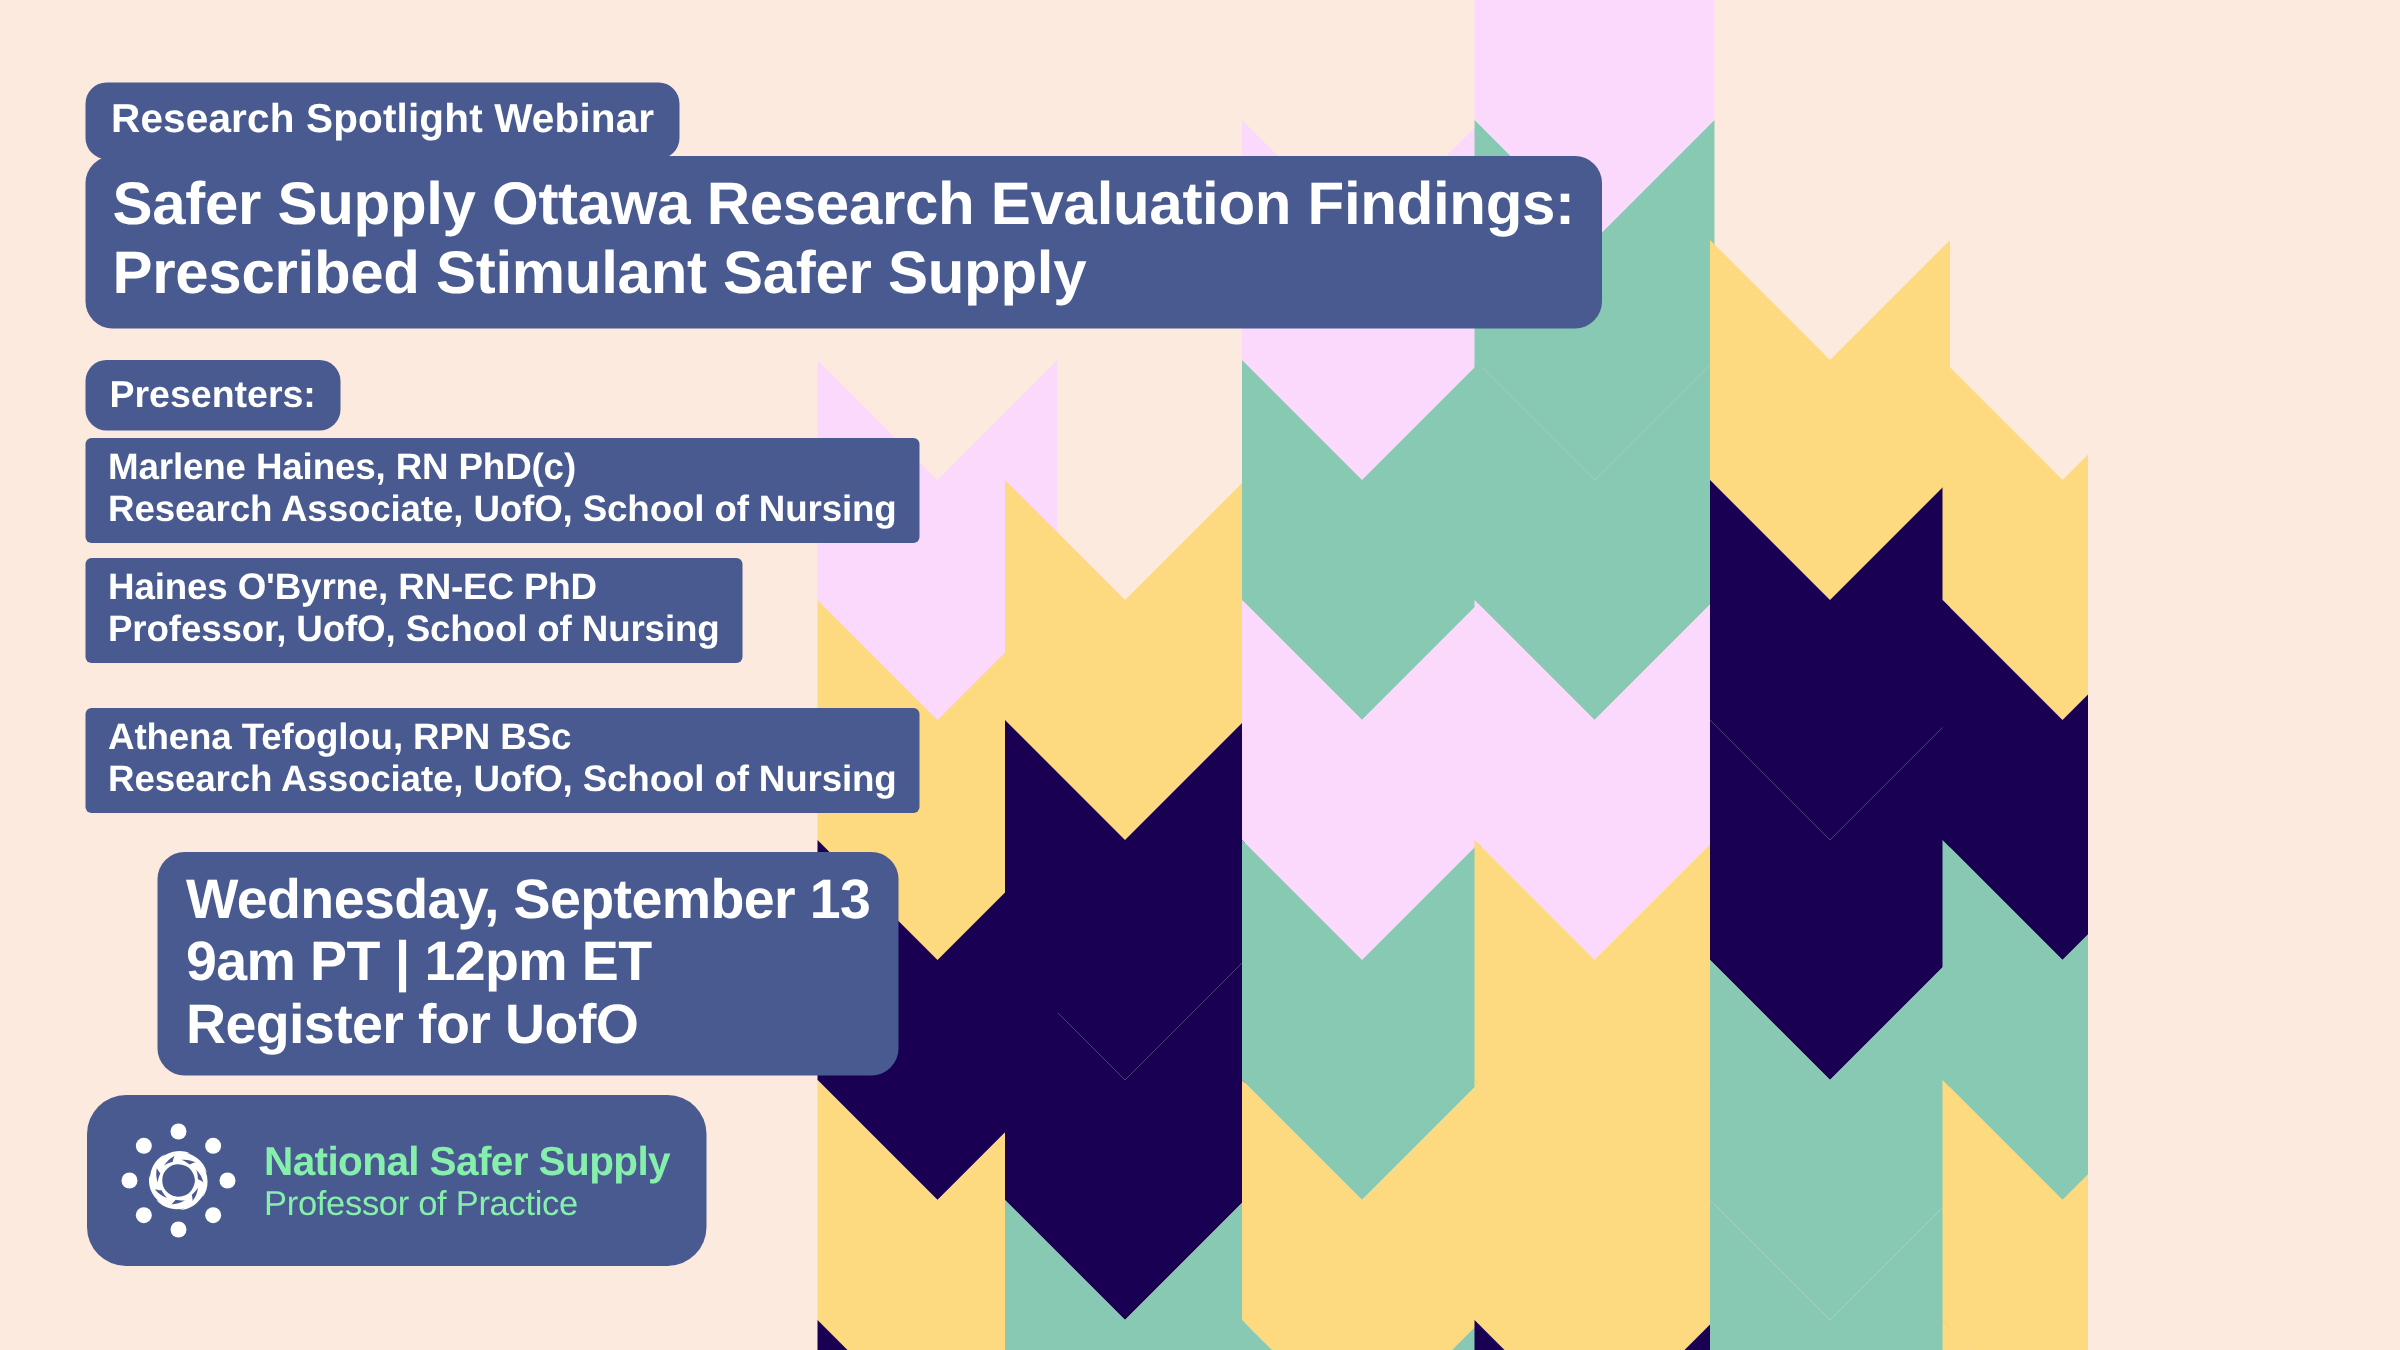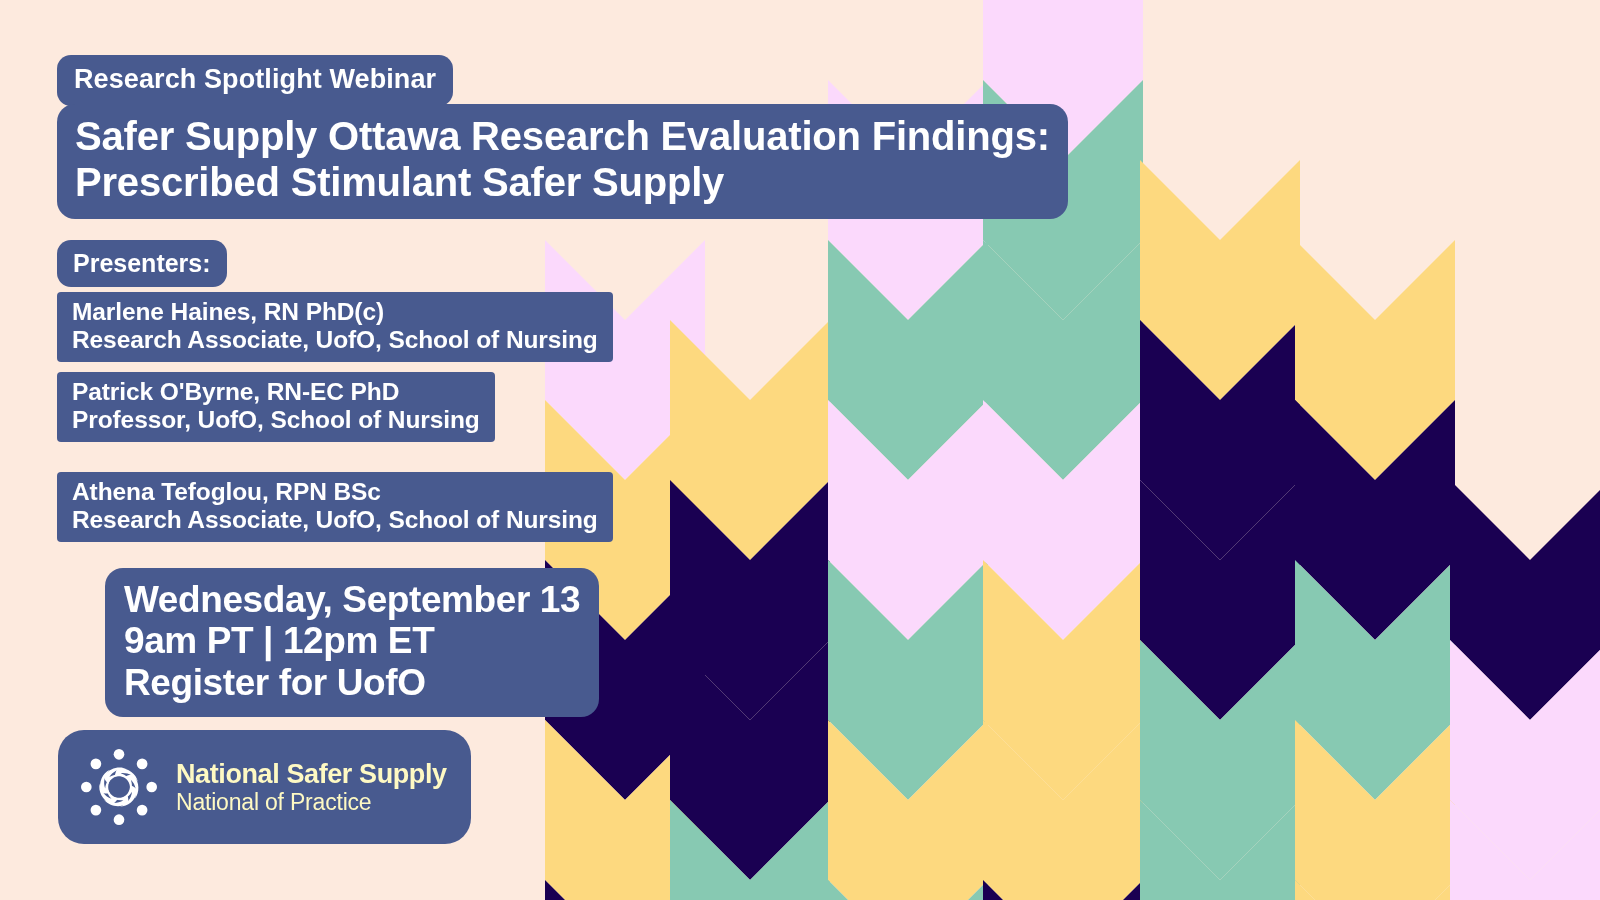--- a/index.html
+++ b/index.html
@@ -5,21 +5,21 @@
   * { margin:0; padding:0; box-sizing:border-box; }
   html, body { width:1600px; height:900px; }
   body {
     font-family: "Liberation Sans", sans-serif;
     background: #fdeade;
     overflow: hidden;
     position: relative;
   }
   #poster {
     position: relative;
-    width: 1600px;
+    width: 1392px;
     height: 900px;
     background: #fdeade;
     overflow: hidden;
   }
   
   #pattern {
     position: absolute;
     inset: 0;
     z-index: 1;
   }
@@ -94,21 +94,21 @@
     position: absolute;
     left: 58px; top: 730px;
     background: #485a8f;
     border-radius: 26px;
     padding: 14px 24px 14px 18px;
     display: flex;
     align-items: center;
     gap: 14px;
   }
   .logo-mark { width: 86px; height: 86px; flex: 0 0 86px; }
-  .logo-text { color:#fef9c3; line-height:1.0; }
+  .logo-text { color:#86efac; line-height:1.0; }
   .logo-text .l1 {
     display:block;
     font-size: 27px;
     font-weight: bold;
     letter-spacing: -.4px;
   }
   .logo-text .l2 {
     display:block;
     font-size: 23px;
     font-weight: normal;
@@ -176,21 +176,21 @@
     </div>
 
     <div class="band presenters-label">Presenters:</div>
 
     <div class="band presenter" id="pres-0">
       <span class="name">Marlene Haines, RN PhD(c)</span>
       <span class="role">Research Associate, UofO, School of Nursing</span>
     </div>
 
     <div class="band presenter" id="pres-1">
-      <span class="name">Patrick O'Byrne, RN-EC PhD</span>
+      <span class="name">Haines O'Byrne, RN-EC PhD</span>
       <span class="role">Professor, UofO, School of Nursing</span>
     </div>
 
     <div class="band presenter" id="pres-2">
       <span class="name">Athena Tefoglou, RPN BSc</span>
       <span class="role">Research Associate, UofO, School of Nursing</span>
     </div>
 
     <div class="band datetime">
       <span>Wednesday, September 13</span>
@@ -213,18 +213,18 @@
             <path d="M 50 28 C 61 28 70 35 72 44 C 68 37 60 33 52 34 C 58 36 62 40 63 45 C 59 39 52 36 45 38 C 46 33 47 29 50 28 Z" fill="#ffffff" transform="rotate(51.43 50 50)"></path>
             <path d="M 50 28 C 61 28 70 35 72 44 C 68 37 60 33 52 34 C 58 36 62 40 63 45 C 59 39 52 36 45 38 C 46 33 47 29 50 28 Z" fill="#ffffff" transform="rotate(102.86 50 50)"></path>
             <path d="M 50 28 C 61 28 70 35 72 44 C 68 37 60 33 52 34 C 58 36 62 40 63 45 C 59 39 52 36 45 38 C 46 33 47 29 50 28 Z" fill="#ffffff" transform="rotate(154.29 50 50)"></path>
             <path d="M 50 28 C 61 28 70 35 72 44 C 68 37 60 33 52 34 C 58 36 62 40 63 45 C 59 39 52 36 45 38 C 46 33 47 29 50 28 Z" fill="#ffffff" transform="rotate(205.71 50 50)"></path>
             <path d="M 50 28 C 61 28 70 35 72 44 C 68 37 60 33 52 34 C 58 36 62 40 63 45 C 59 39 52 36 45 38 C 46 33 47 29 50 28 Z" fill="#ffffff" transform="rotate(257.14 50 50)"></path>
             <path d="M 50 28 C 61 28 70 35 72 44 C 68 37 60 33 52 34 C 58 36 62 40 63 45 C 59 39 52 36 45 38 C 46 33 47 29 50 28 Z" fill="#ffffff" transform="rotate(308.57 50 50)"></path>
           </g>
         </svg>
       <span class="logo-text">
         <span class="l1">National Safer Supply</span>
-        <span class="l2">National of Practice</span>
+        <span class="l2">Professor of Practice</span>
       </span>
     </div>
 
   </div>
 </div>
 
 </body></html>

